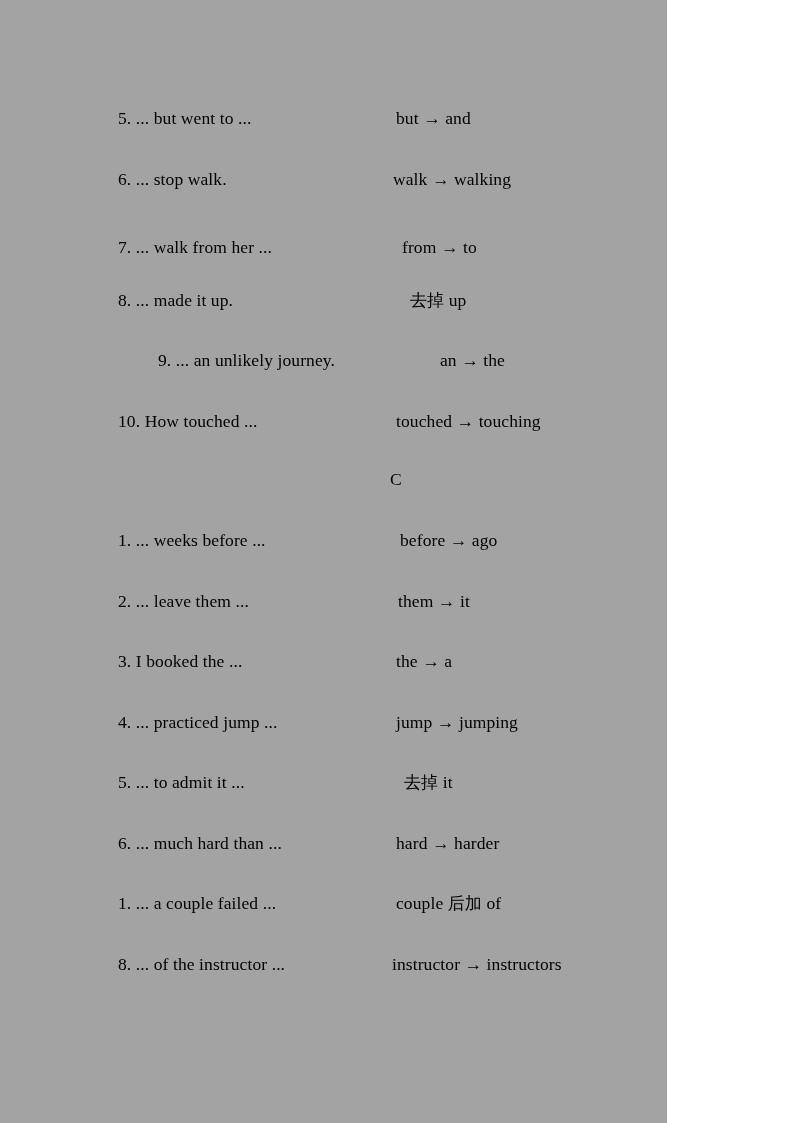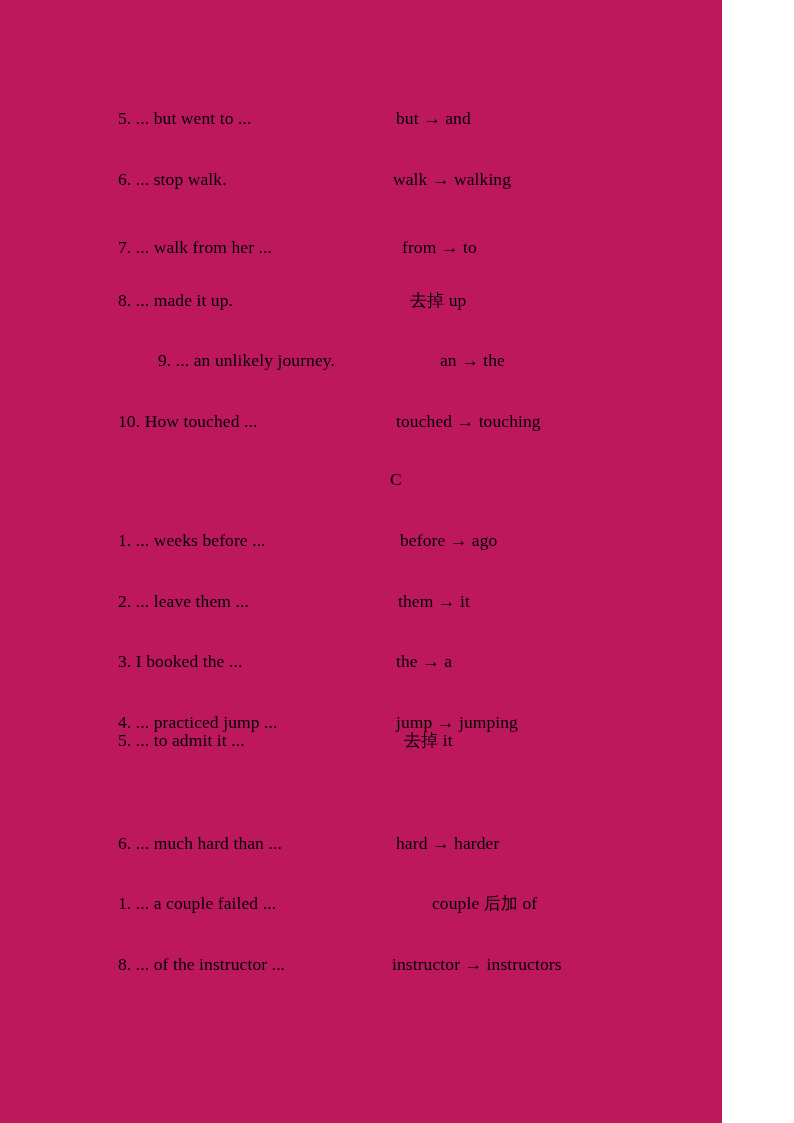--- a/index.html
+++ b/index.html
@@ -13,23 +13,23 @@
     height: 1123px;
     position: relative;
     font-family: "Liberation Serif", "DejaVu Serif", serif;
     color: #000000;
     overflow: hidden;
   }
   .page {
     position: absolute;
     left: 0;
     top: 0;
-    width: 722px;
+    width: 667px;
     height: 1123px;
-    background: #be185d;
+    background: #a3a3a3;
   }
   .answer-list {
     position: absolute;
     left: 0;
     top: 0;
     width: 794px;
   }
   .answer-row {
     position: absolute;
     left: 0;
@@ -111,30 +111,30 @@
         <span class="correction-text" style="left: 398px;">them → it</span>
       </div>
       <div class="answer-row" style="top: 646px;">
         <span class="item-text">3. I booked the ...</span>
         <span class="correction-text" style="left: 396px;">the → a</span>
       </div>
       <div class="answer-row" style="top: 706.5px;">
         <span class="item-text">4. ... practiced jump ...</span>
         <span class="correction-text" style="left: 396px;">jump → jumping</span>
       </div>
-      <div class="answer-row" style="top: 725px; text-decoration: underline;">
+      <div class="answer-row" style="top: 767px; text-decoration: underline;">
         <span class="item-text">5. ... to admit it ...</span>
         <span class="correction-text" style="left: 404px;"><span class="cjk">去掉</span><span> it</span></span>
       </div>
       <div class="answer-row" style="top: 827.5px;">
         <span class="item-text">6. ... much hard than ...</span>
         <span class="correction-text" style="left: 396px;">hard → harder</span>
       </div>
       <div class="answer-row" style="top: 888px;">
         <span class="item-text">1. ... a couple failed ...</span>
-        <span class="correction-text" style="left: 396px; margin-left: 36px;"><span>couple </span><span class="cjk">后加</span><span> of</span></span>
+        <span class="correction-text" style="left: 396px;"><span>couple </span><span class="cjk">后加</span><span> of</span></span>
       </div>
       <div class="answer-row" style="top: 948.5px;">
         <span class="item-text">8. ... of the instructor ...</span>
         <span class="correction-text" style="left: 392px;">instructor → instructors</span>
       </div>
     </div>
 </div>
 
 </body></html>

